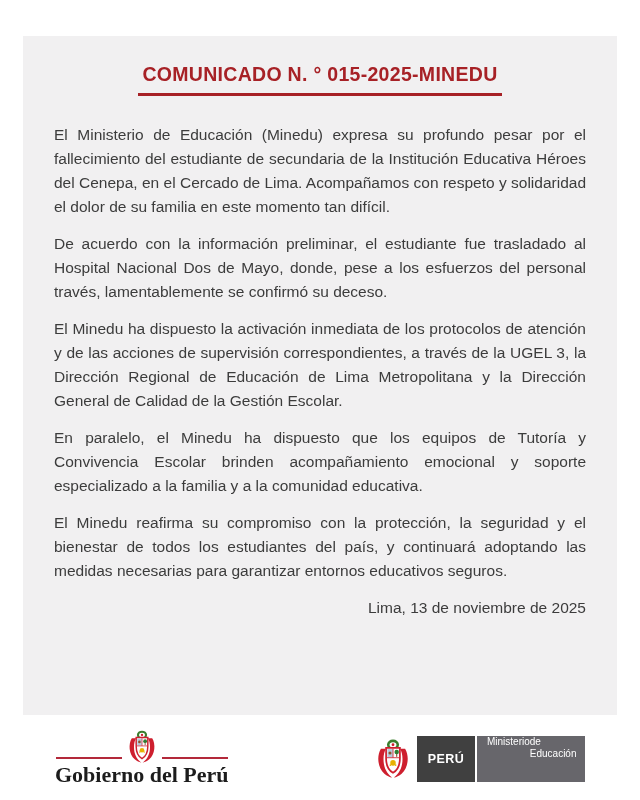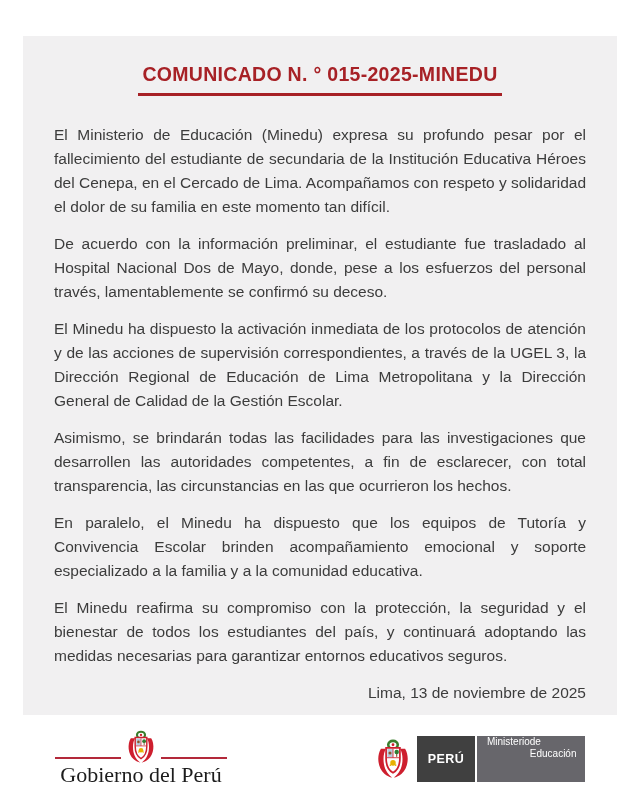--- a/index.html
+++ b/index.html
@@ -65,20 +65,21 @@
     border-top: 2px solid #b3293a;
     margin-bottom: 6px;
   }
   .gob-shield { margin: 0 4px; }
   .gob-label {
     font-family: "Liberation Serif", serif;
     font-size: 22px;
     color: #1c1c1c;
     margin-top: -3px;
     white-space: nowrap;
+    font-weight: bold;
   }
   .minedu-logo { display: flex; align-items: center; height: 46px; }
   .minedu-coat { margin-right: 5px; }
   .minedu-red {
     width: 58px; height: 46px;
     background: #404040;
     display: flex; align-items: center; justify-content: center;
     color: #ffffff; font-weight: bold; font-size: 12.5px;
     letter-spacing: 0.4px;
   }
@@ -120,21 +121,20 @@
 
   <div class="card">
     <div class="title-wrap">
       <span class="title">COMUNICADO N. ° 015-2025-MINEDU</span>
     </div>
 
     <div class="body-text">
       <p>El Ministerio de Educación (Minedu) expresa su profundo pesar por el fallecimiento del estudiante de secundaria de la Institución Educativa Héroes del Cenepa, en el Cercado de Lima. Acompañamos con respeto y solidaridad el dolor de su familia en este momento tan difícil.</p>
       <p>De acuerdo con la información preliminar, el estudiante fue trasladado al Hospital Nacional Dos de Mayo, donde, pese a los esfuerzos del personal través, lamentablemente se confirmó su deceso.</p>
       <p>El Minedu ha dispuesto la activación inmediata de los protocolos de atención y de las acciones de supervisión correspondientes, a través de la UGEL 3, la Dirección Regional de Educación de Lima Metropolitana y la Dirección General de Calidad de la Gestión Escolar.</p>
-      <p>Asimismo, se brindarán todas las facilidades para las investigaciones que desarrollen las autoridades competentes, a fin de esclarecer, con total transparencia, las circunstancias en las que ocurrieron los hechos.</p>
       <p>En paralelo, el Minedu ha dispuesto que los equipos de Tutoría y Convivencia Escolar brinden acompañamiento emocional y soporte especializado a la familia y a la comunidad educativa.</p>
       <p>El Minedu reafirma su compromiso con la protección, la seguridad y el bienestar de todos los estudiantes del país, y continuará adoptando las medidas necesarias para garantizar entornos educativos seguros.</p>
       <div class="dateline">Lima, 13 de noviembre de 2025</div>
     </div>
   </div>
 
   <div class="footer">
 
     <div class="gob-logo">
       <div class="gob-row">

